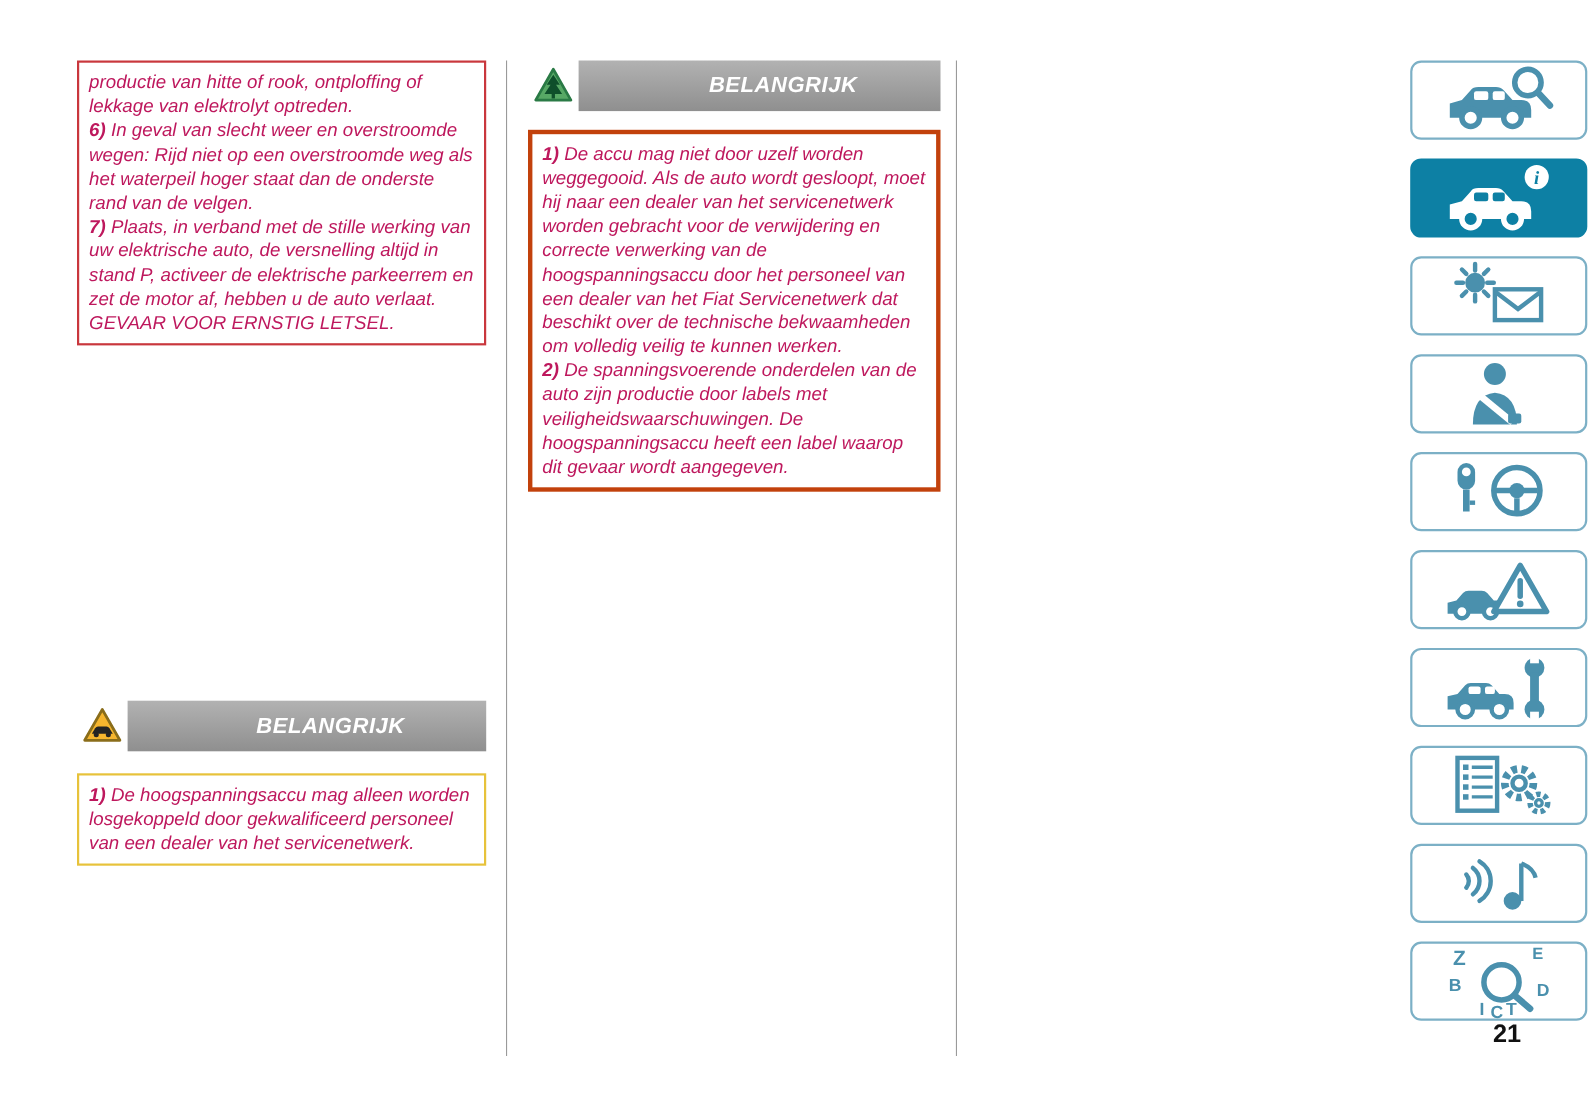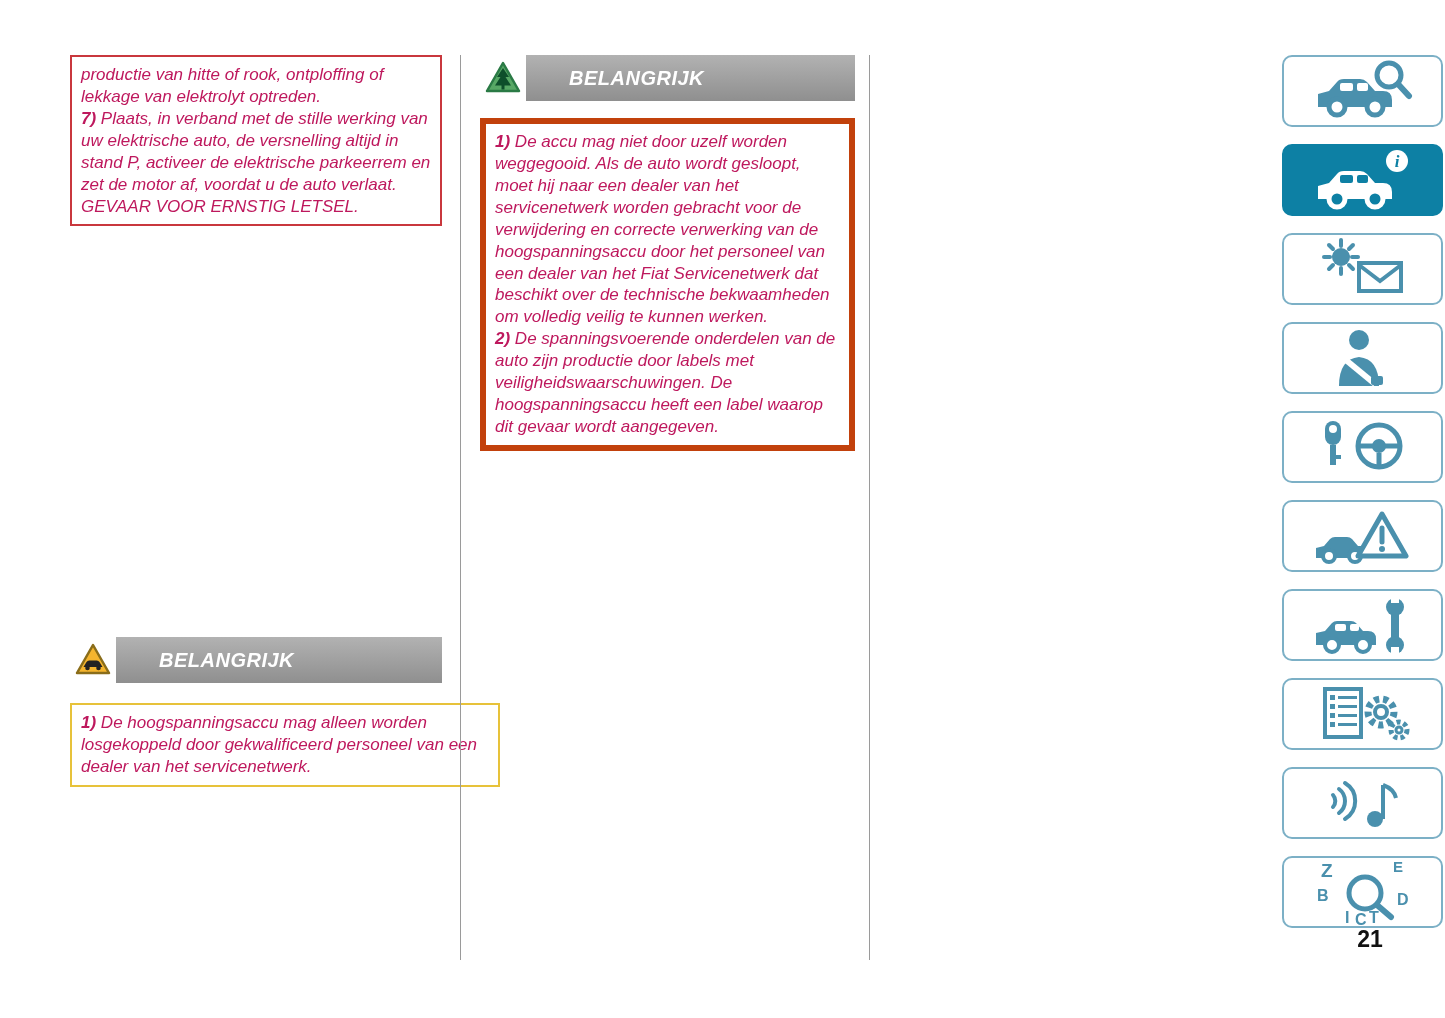--- a/index.html
+++ b/index.html
@@ -9,35 +9,35 @@
     position:relative; width:1445px; height:1018px; background:#fff; overflow:hidden;
   }
   
   .box {
     position:absolute; font-style:italic; font-size:17px; line-height:1.29;
     color:#be185d; padding:7px 9px; background:#fff;
   }
   .box p { margin:0; }
   .box .num { font-weight:bold; }
   .red-box    { left:70px;  top:55px;  width:372px; border:2px solid #c9373d; }
-  .yellow-box { left:70px;  top:703px; width:430px; border:2px solid #e7c23a; }
-  .green-box  { left:480px; top:118px; width:375px; border:6px solid #c2410c; }
+  .yellow-box { left:70px;  top:703px; width:372px; border:2px solid #e7c23a; }
+  .green-box  { left:480px; top:118px; width:375px; border:4px solid #c2410c; }
   
   .imp-header {
     position:absolute; height:46px; display:flex; align-items:stretch;
   }
   .imp-header.left-h { left:70px; top:637px; width:372px; }
   .imp-header.mid-h  { left:480px; top:55px; width:375px; }
   .imp-header .icon-tile {
     width:46px; height:46px; background:#fff; display:flex;
     align-items:center; justify-content:center; flex:0 0 46px;
   }
   .imp-header .bar {
     flex:1; background:linear-gradient(180deg,#b2b2b2,#8f8f8f);
-    display:flex; align-items:center; justify-content:flex-start;padding-left:43px;
+    display:flex; align-items:center; justify-content:center;padding-left:43px;
   }
   .imp-header .bar span {
     color:#fff; font-weight:700; font-style:italic; font-size:20px; letter-spacing:0.5px;
   }
   
   .vdivider { position:absolute; top:55px; width:1px; height:905px; background:#9a9a9a; }
   .vd1 { left:460px; } .vd2 { left:869px; }
   
   .sidebar {
     position:absolute; left:1282px; top:55px; width:161px;
@@ -54,22 +54,24 @@
     font-weight:bold; font-size:23px; color:#111;
   }
 </style>
 </head>
 <body>
 
 <div class="page">
 
   <div class="box red-box">
     <p>productie van hitte of rook, ontploffing of lekkage van elektrolyt optreden.</p>
+    <p><b class="num">6)</b>
+      <span>In geval van slecht weer en overstroomde wegen: Rijd niet op een overstroomde weg als het waterpeil hoger staat dan de onderste rand van de velgen.</span></p>
     <p><b class="num">7)</b>
-      <span>Plaats, in verband met de stille werking van uw elektrische auto, de versnelling altijd in stand P, activeer de elektrische parkeerrem en zet de motor af, voordat u de auto verlaat. GEVAAR VOOR ERNSTIG LETSEL.</span></p>
+      <span>Plaats, in verband met de stille werking van uw elektrische auto, de versnelling altijd in stand P, activeer de elektrische parkeerrem en zet de motor af, hebben u de auto verlaat. GEVAAR VOOR ERNSTIG LETSEL.</span></p>
   </div>
 
   <div class="imp-header left-h">
     <div class="icon-tile">
       <svg width="40" height="40" viewBox="0 0 40 40">
         <path d="M20 5 L36 33 L4 33 Z" fill="#f5b52e" stroke="#8a6d1a" stroke-width="2.5" stroke-linejoin="round"></path>
         <path d="M10.5 27 l3 -5 q1 -1.6 2.6 -1.6 h7.8 q1.6 0 2.6 1.6 l3 5 z" fill="#232323"></path>
         <circle cx="14.5" cy="28" r="2.3" fill="#232323"></circle>
         <circle cx="25.5" cy="28" r="2.3" fill="#232323"></circle>
       </svg>

